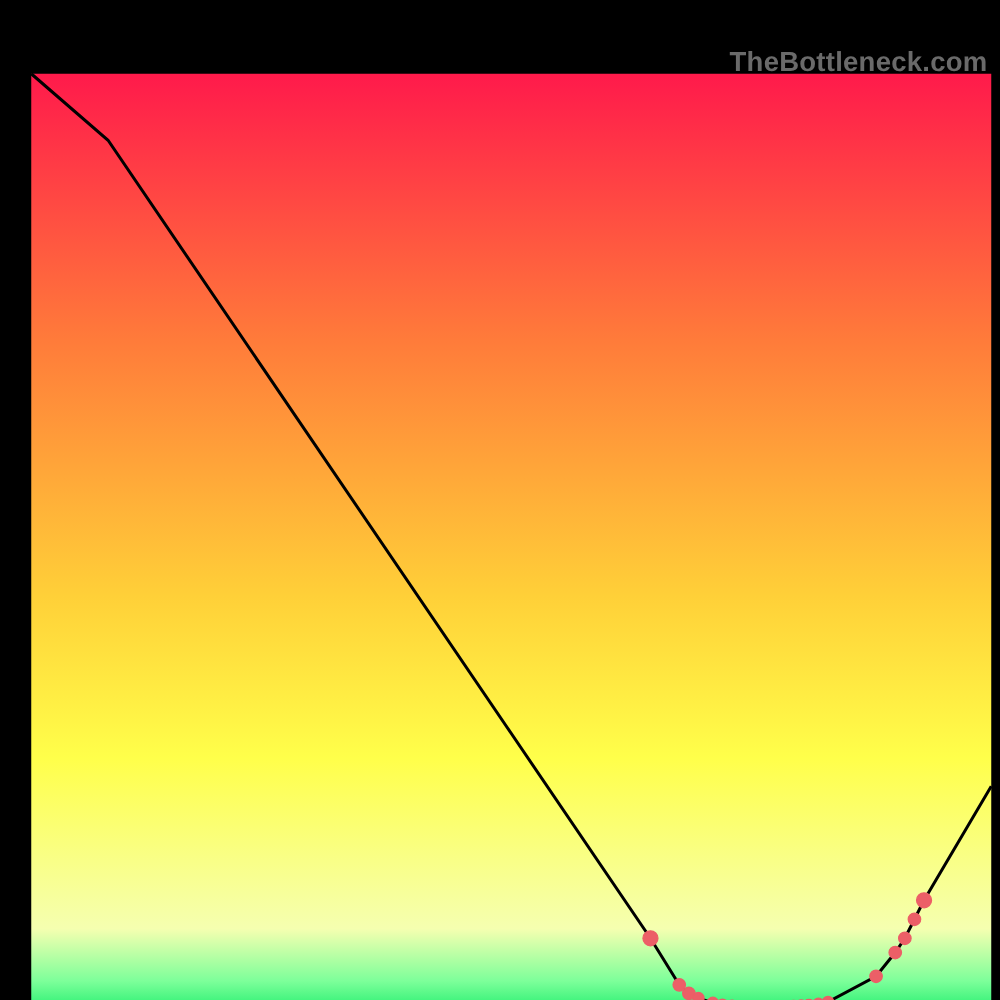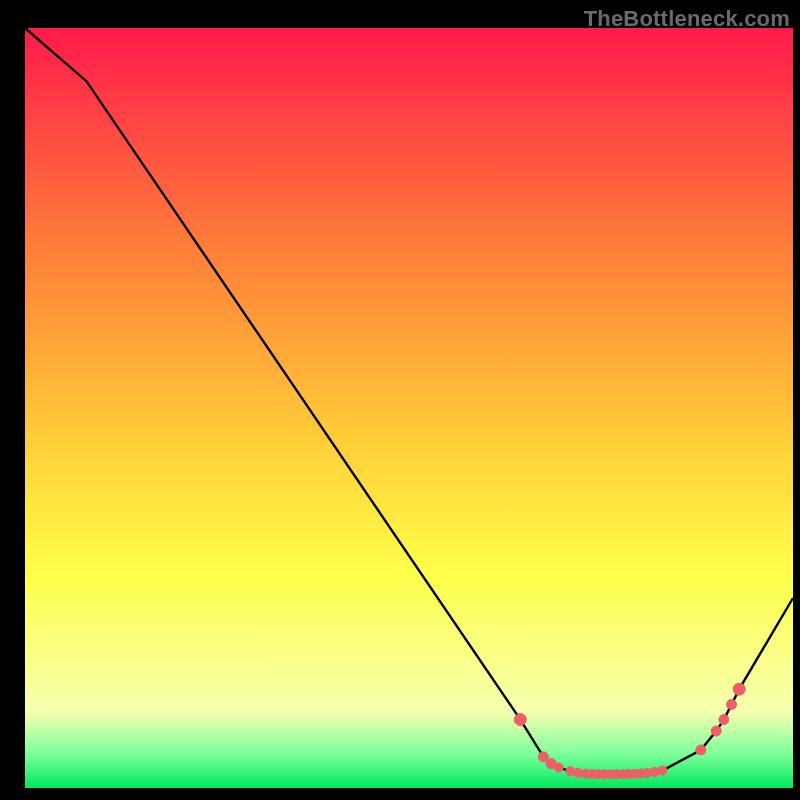--- a/index.html
+++ b/index.html
@@ -9,20 +9,21 @@
     height: 800px;
     background: #000;
     overflow: hidden;
     font-family: Arial, Helvetica, sans-serif;
   }
   .stage {
     position: relative;
     width: 800px;
     height: 683px;
     background: #000;
+    margin-top: 31px;
   }
   .watermark {
     position: absolute;
     top: 6px;
     right: 10px;
     color: #6a6a6a;
     font-size: 22px;
     font-weight: 600;
     letter-spacing: 0.2px;
     user-select: none;

